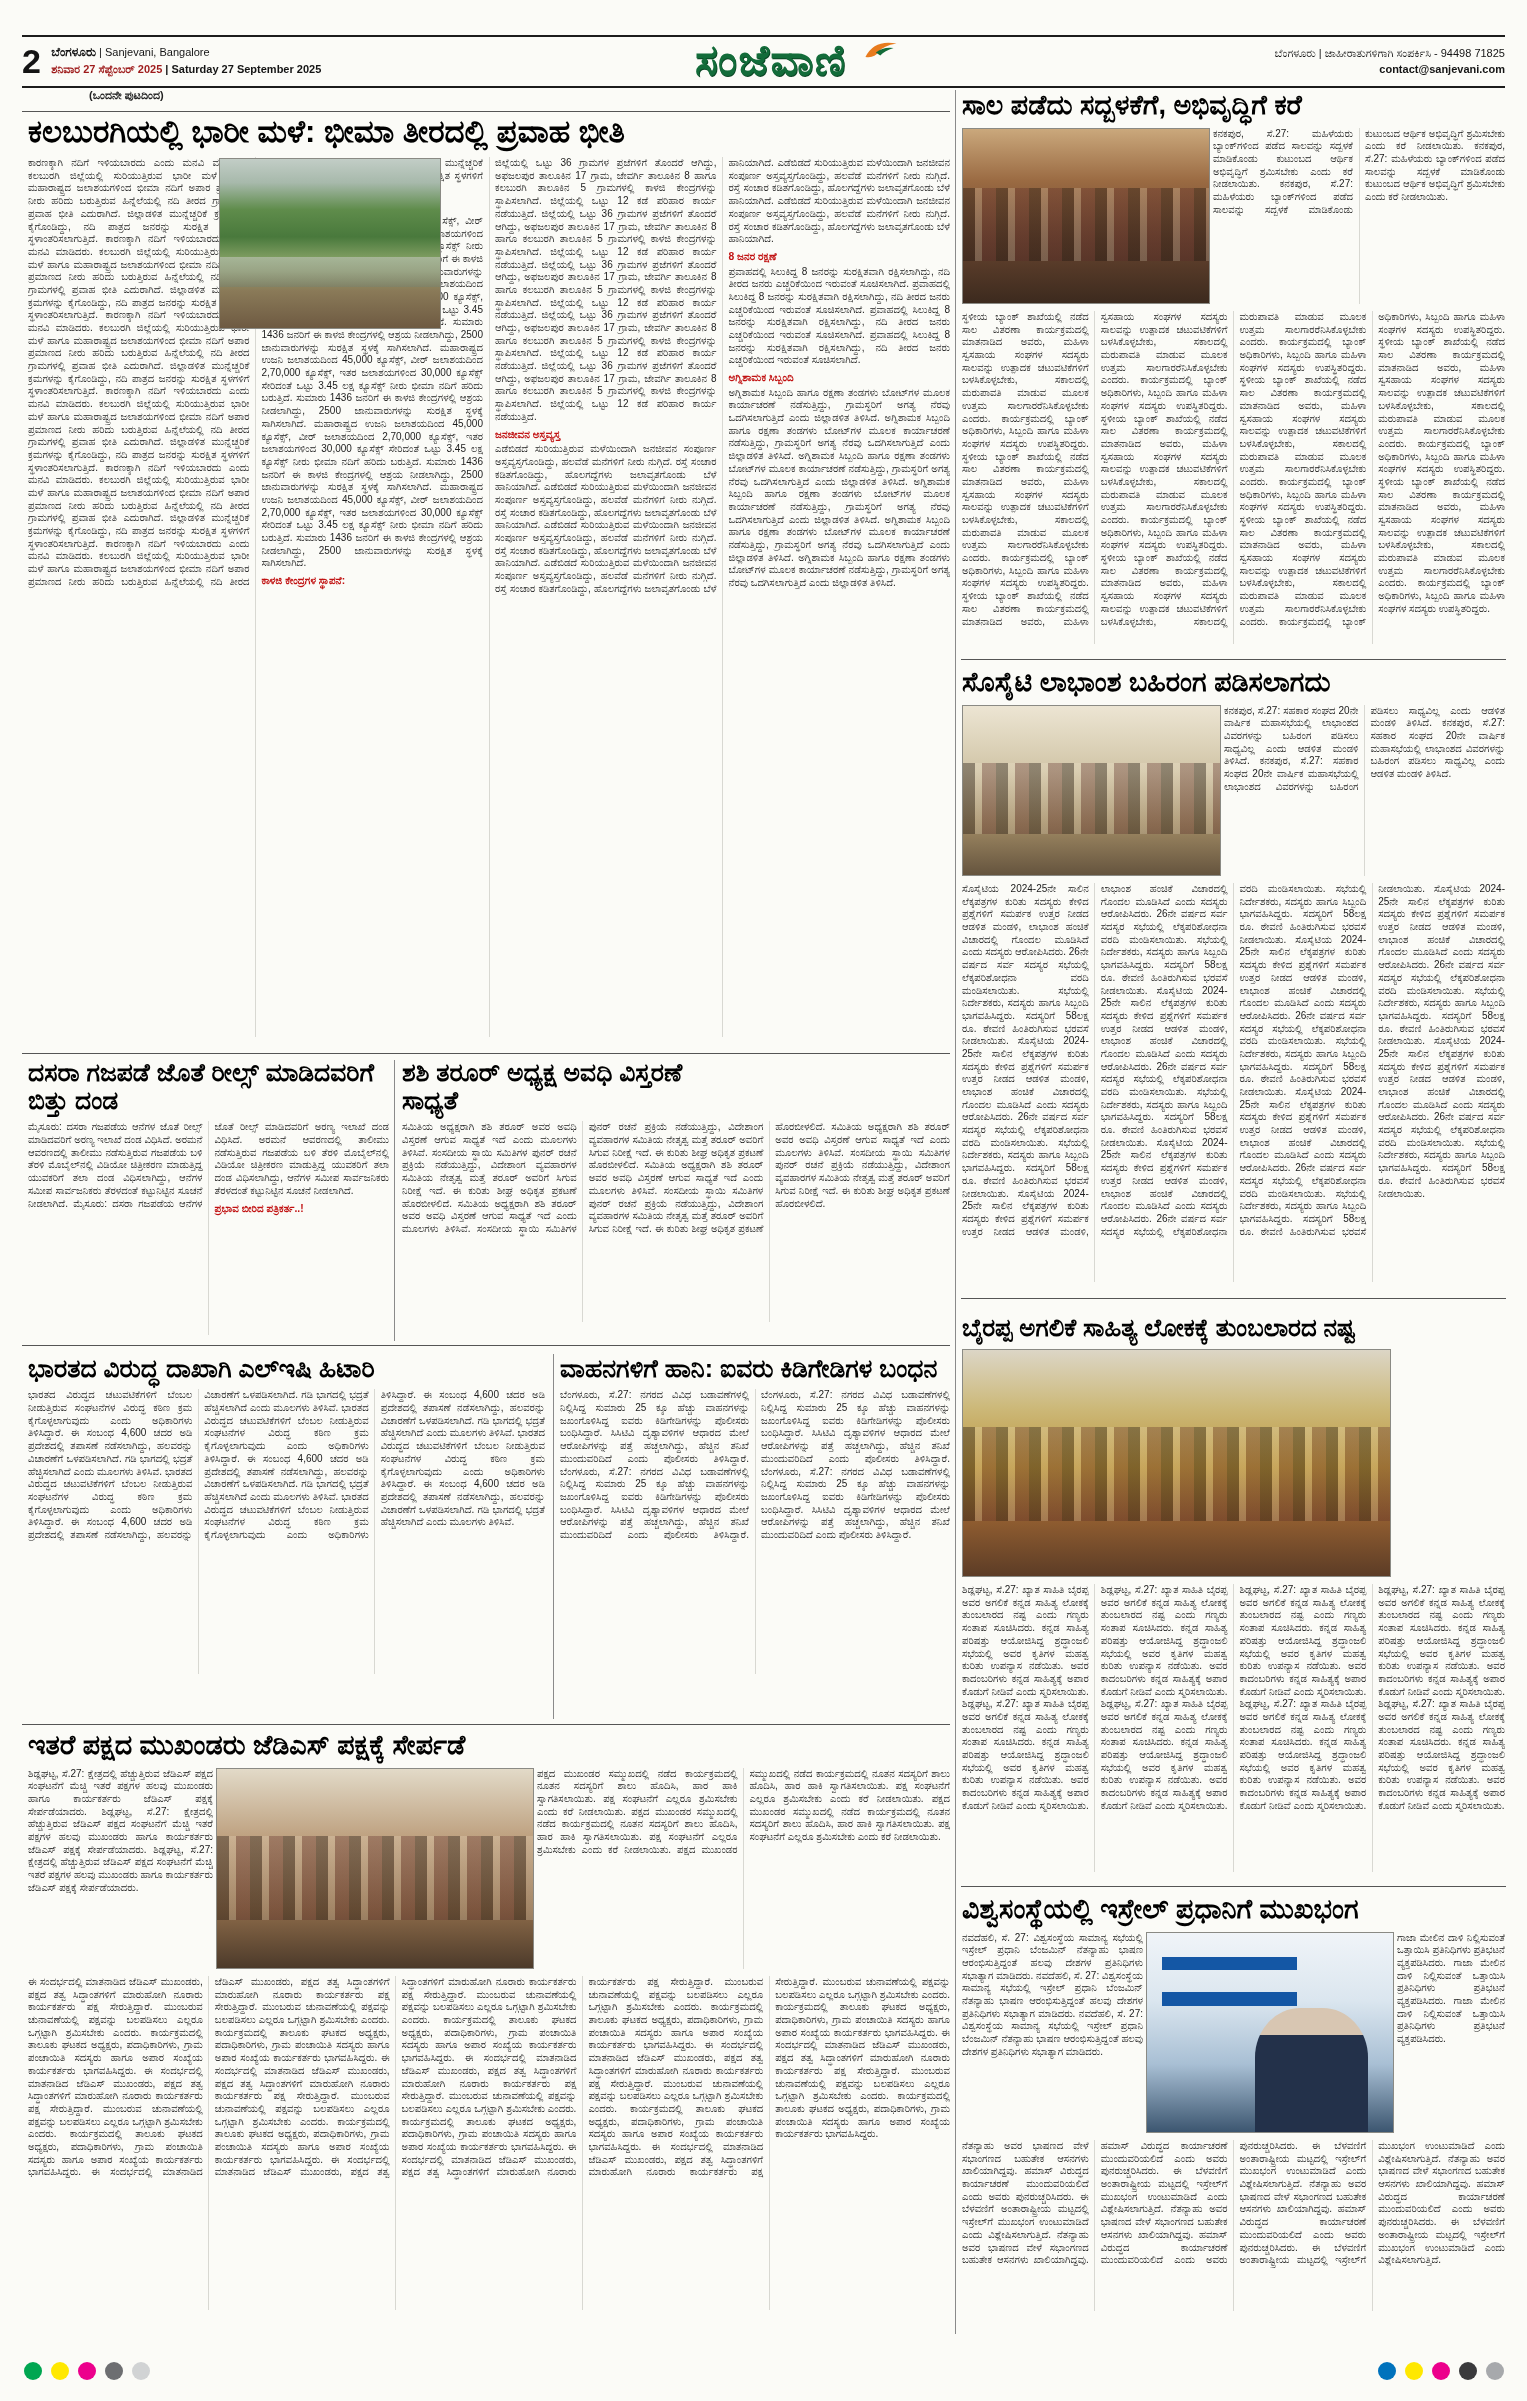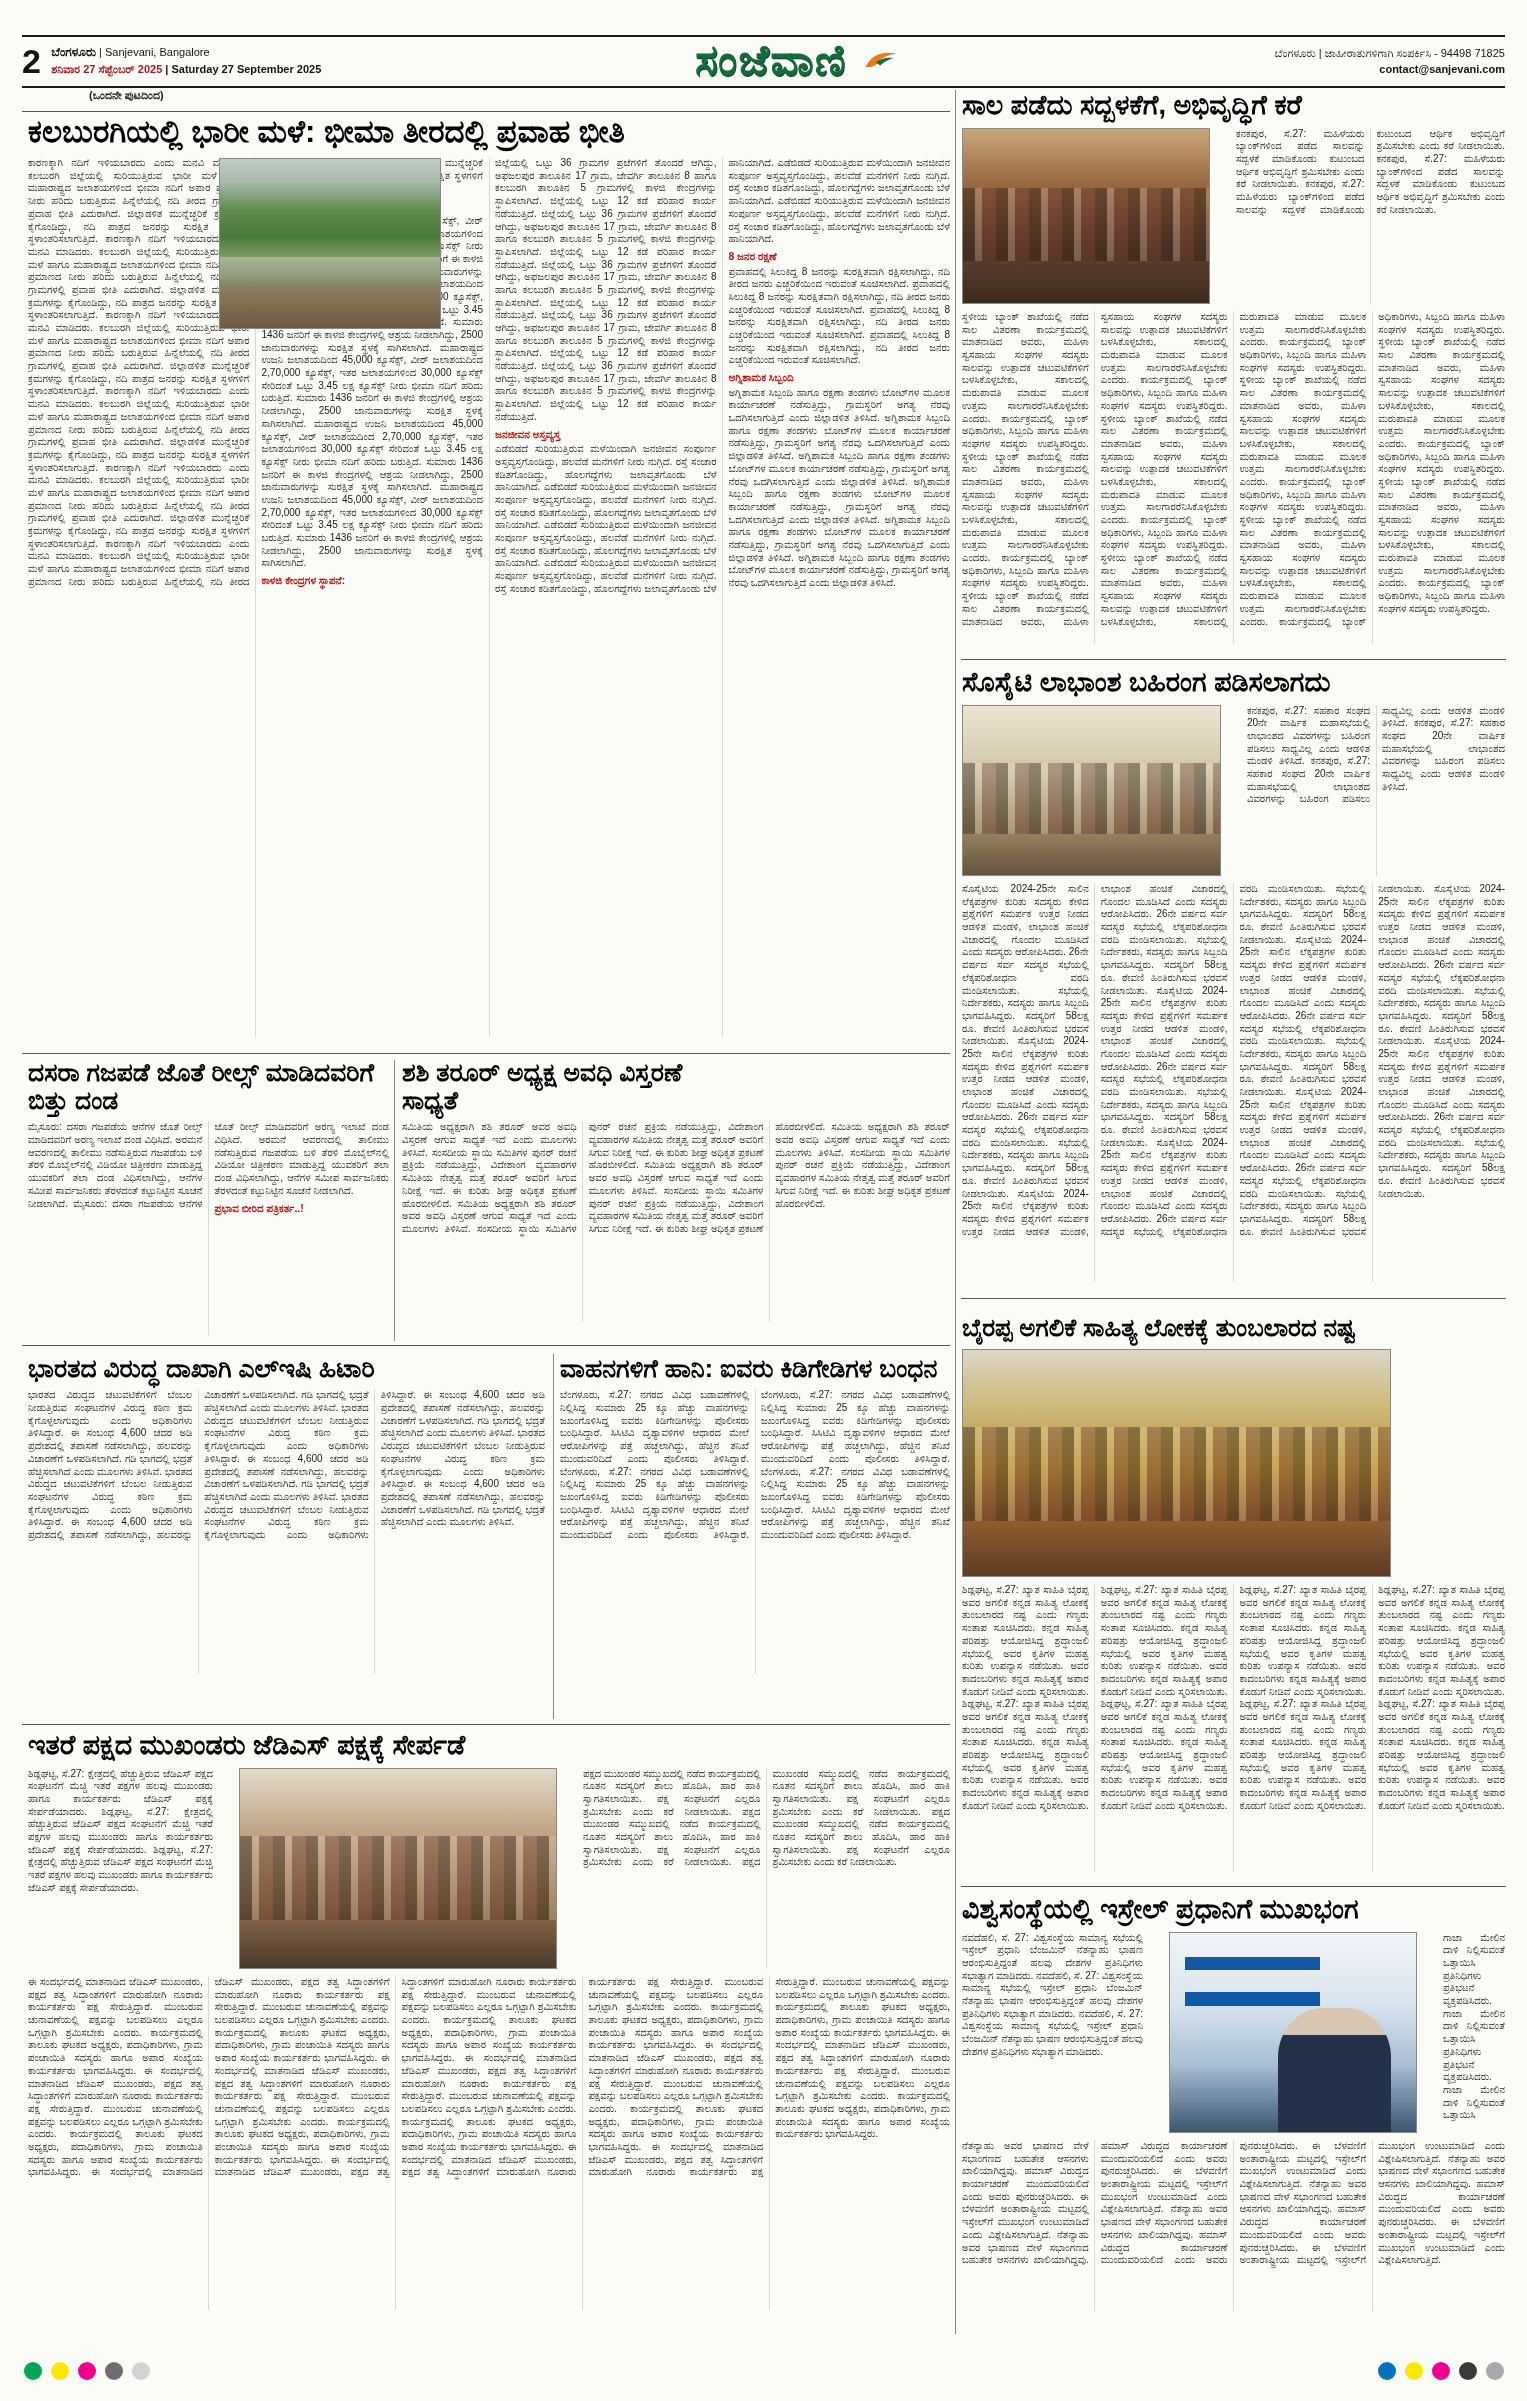--- a/index.html
+++ b/index.html
@@ -10,41 +10,41 @@
   .rule-h.thin{height:0.7px;background:#555}
   .rule-v{position:absolute;background:#8a8a8a;width:0.7px}
 
   
   .hdr{position:absolute;left:22px;top:38px;width:1483px;height:46px;display:flex;align-items:center;justify-content:space-between}
   .hdr-left{display:flex;align-items:center;gap:10.3px}
   .pagenum{font-size:34px;font-weight:bold;line-height:1}
   .hdr-lines{font-size:11px;line-height:1.45}
   .hdr-lines .l1 b{font-size:12px}
   .date-kn{color:#9e1b1b;font-weight:bold}
-  .masthead{display:flex;align-items:center;gap:14px}
+  .masthead{display:flex;gap:14px}
   .masthead-text{font-size:43px;font-weight:bold;color:#136c3a;letter-spacing:1.5px;
                  text-shadow:0.7px 0.7px 0 #0a4423}
   .masthead-bird{width:40px;height:30px}
   .hdr-right{text-align:right;font-size:11px;line-height:1.5}
   .hdr-right .l2{font-weight:bold;font-size:11px}
   .cont-note{position:absolute;left:89px;top:89px;font-size:11px;font-weight:bold;color:#222}
 
   
   .article{position:absolute;overflow:hidden}
   .headline{font-weight:bold;color:#000;line-height:1.12;margin-bottom:7.4px}
   .h-xl{font-size:31px}
   .h-lg{font-size:27px}
   .h-md{font-size:24.4px}
   .h-sm{font-size:25px}
   .body{font-size:10px;line-height:1.27;text-align:justify;color:#1a1a1a;
         column-gap:12px;column-rule:0.7px solid #d8d8d2;overflow:hidden}
   .body p{margin-bottom:4.4px}
   .cols2{column-count:2}.cols3{column-count:3}.cols4{column-count:4}.cols5{column-count:5}
   .subred{color:#c11212;font-weight:bold;font-size:10.3px;margin:3px 0 2.2px}
-  .row{display:flex;gap:26px;margin-bottom:7.4px}
+  .row{display:flex;gap:3px;margin-bottom:7.4px}
   .row .body{column-rule:0.7px solid #d8d8d2}
 
   
   .photo{border:0.7px solid #8a8a84;flex:none;position:relative;overflow:hidden}
   .ph-flood{background:
      linear-gradient(180deg,#c2cdc6 0%,#a7b9ab 14%,#5f8c4b 30%,#49793c 46%,#7d9c60 58%,#93a06b 66%,#8a7a58 78%,#6e5a42 100%)}
   .ph-flood::after{content:"";position:absolute;left:0;right:0;top:58%;height:18%;
      background:linear-gradient(180deg,rgba(180,190,170,.75),rgba(120,130,110,.55))}
   .people-band::before{content:"";position:absolute;left:0;right:0;top:34%;height:42%;
      background:repeating-linear-gradient(90deg,rgba(30,20,15,.38) 0 12px,rgba(250,240,220,.20) 12px 19px,rgba(90,40,40,.32) 19px 33px)}

